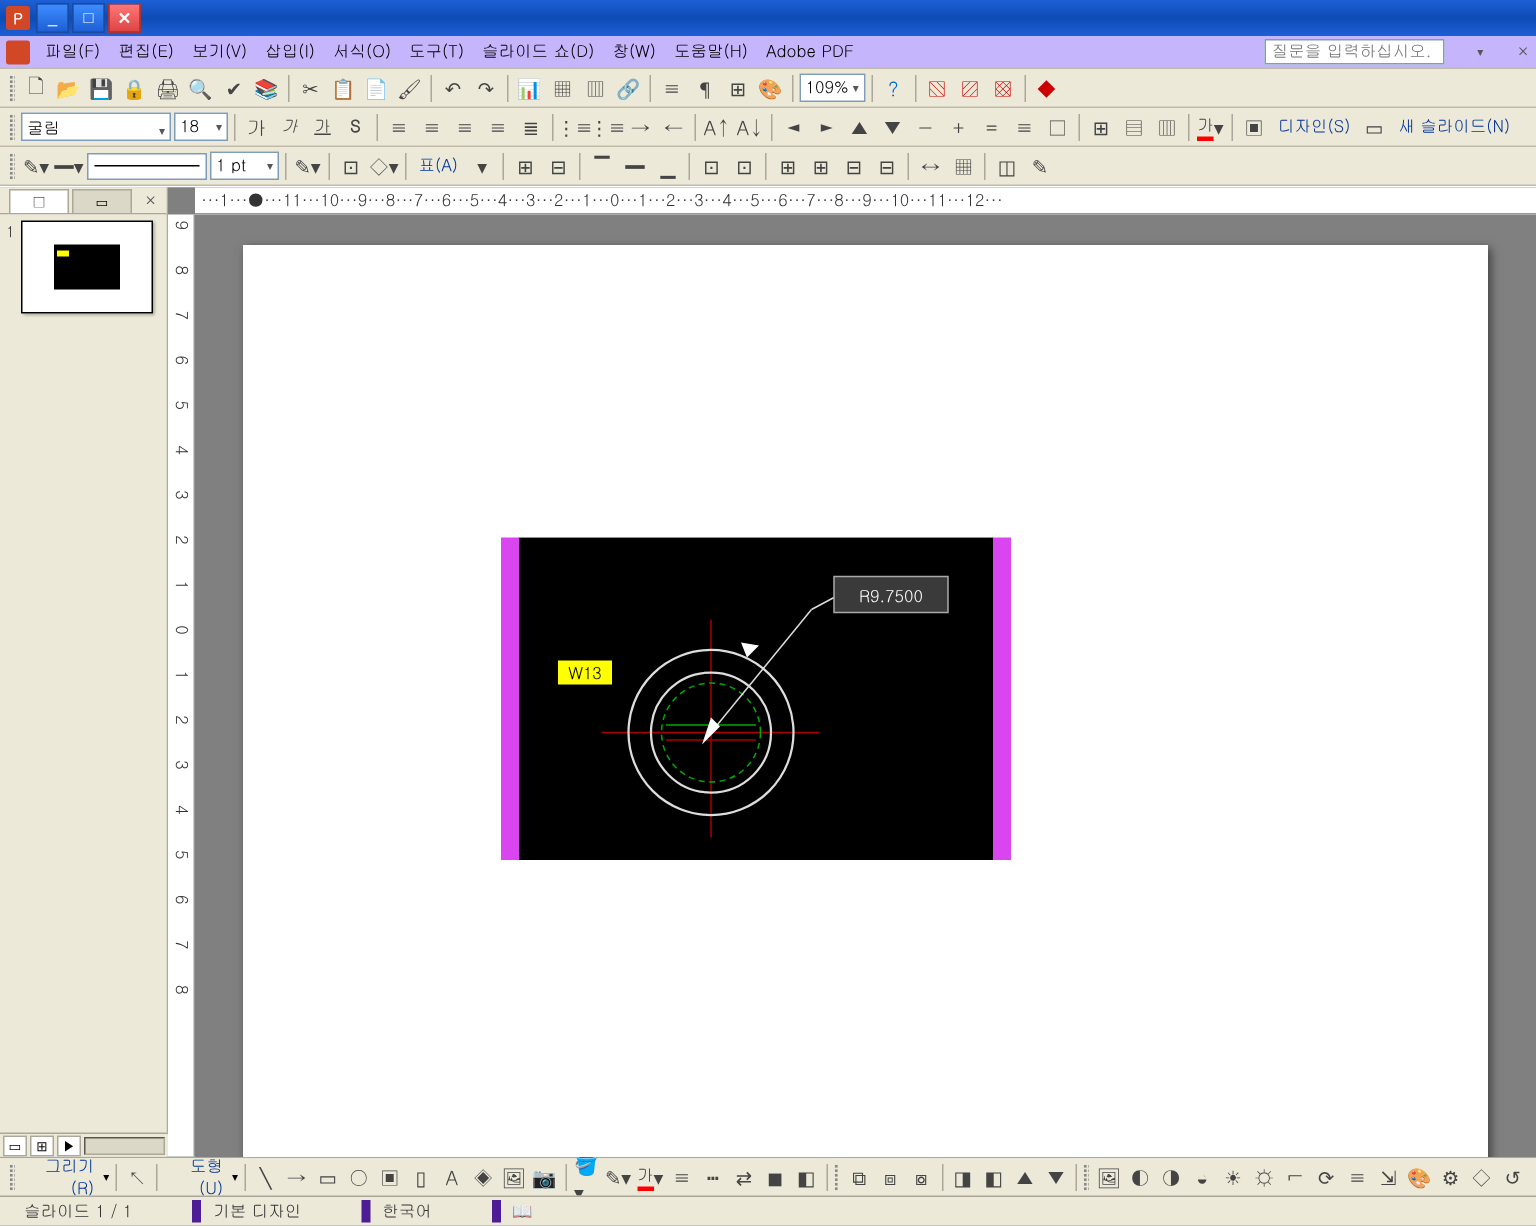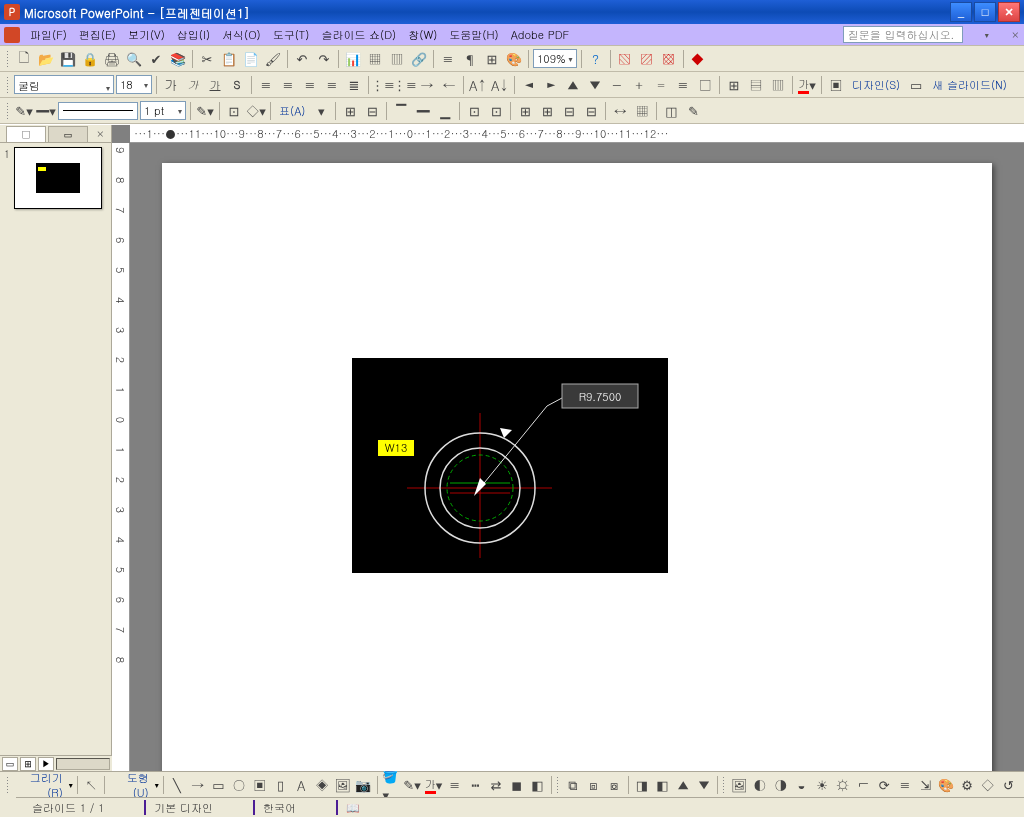--- a/index.html
+++ b/index.html
@@ -36,36 +36,35 @@
 .thumb-item .thumb { width: 88px; height: 62px; background: #fff; border: 1px solid #000; box-shadow: 1px 1px 2px rgba(0,0,0,0.3); display: flex; align-items: center; justify-content: center; }
 .thumb-item .thumb .mini { width: 44px; height: 30px; background: #000; position: relative; }
 .thumb-item .thumb .mini::after { content: ""; position: absolute; left: 2px; top: 4px; width: 8px; height: 4px; background: #ff0; }
 .editpane { flex: 1; display: flex; flex-direction: column; background: #808080; }
 .ruler-h { height: 18px; background: #fff; border-bottom: 1px solid #999; margin-left: 18px; display: flex; align-items: center; font-size: 8px; color: #333; overflow: hidden; padding-left: 4px; }
 .ruler-h span { flex: 0 0 auto; }
 .ruler-body { flex: 1; display: flex; min-height: 0; }
 .ruler-v { width: 18px; background: #fff; border-right: 1px solid #999; display: flex; flex-direction: column; align-items: center; font-size: 8px; color: #333; overflow: hidden; padding-top: 4px; }
 .canvas { flex: 1; background: #808080; overflow: auto; display: flex; align-items: flex-start; justify-content: center; padding: 20px; }
 .slide { width: 830px; height: 620px; background: #fff; box-shadow: 2px 2px 6px rgba(0,0,0,0.5); position: relative; }
-.cad-img { position: absolute; left: 190px; top: 195px; width: 316px; height: 215px; background: #d946ef; }
+.cad-img { position: absolute; left: 172px; top: 195px; width: 340px; height: 215px; background: #d946ef; }
 .cad-img svg { width: 100%; height: 100%; }
 .viewbtns { position: absolute; left: 0; bottom: 0; height: 16px; display: flex; background: #ece9d8; border-top: 1px solid #aca899; width: 112px; align-items: center; padding: 0 2px; gap: 2px; }
 .viewbtns .vb { width: 16px; height: 14px; border: 1px solid #aca899; background: #fff; cursor: pointer; display: flex; align-items: center; justify-content: center; font-size: 9px; }
 .viewbtns .strip { flex: 1; background: #dcd8c8; height: 12px; border: 1px inset #aca899; }
 .drawbar { background: #ece9d8; height: 26px; display: flex; align-items: center; padding: 2px 6px; border-top: 1px solid #aca899; gap: 2px; }
-.statusbar { background: #ece9d8; height: 20px; display: flex; align-items: center; padding: 0 8px; border-top: 1px solid #aca899; font-size: 11px; color: #333; gap: 40px; margin-left: 16px; }
-.statusbar .sec { border-left: 2px solid #4c1d95; padding-left: 8px; }
+.statusbar { background: #ece9d8; height: 20px; display: flex; align-items: center; padding: 0 8px; border-top: 1px solid #aca899; font-size: 11px; color: #333; gap: 40px; }
+.statusbar .sec { border-left: 6px solid #4c1d95; padding-left: 8px; }
 .sec.first { border-left: none; }
 </style>
 </head>
 <body>
 
 <div class="titlebar">
   <div class="icon">P</div>
-  <div class="title">Microsoft PowerPoint - [프레젠테이션1]</div>
   <div class="winbtns">
     <div class="winbtn winmin">_</div>
     <div class="winbtn winmax">□</div>
     <div class="winbtn winclose">✕</div>
   </div>
 </div>
 
 <div class="menubar">
   <div class="logo"></div>
   <div class="menu-item">파일(F)</div>

